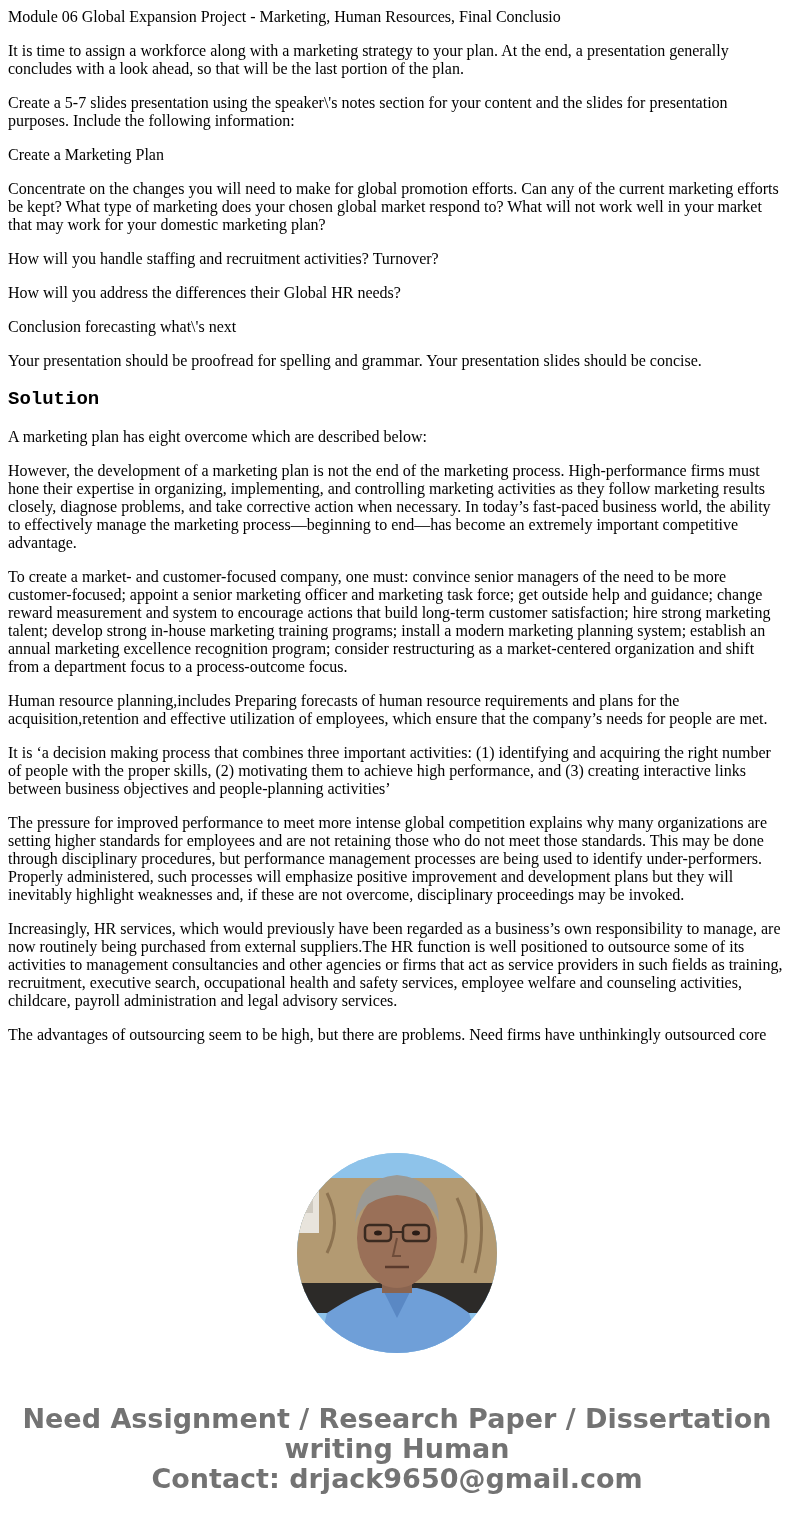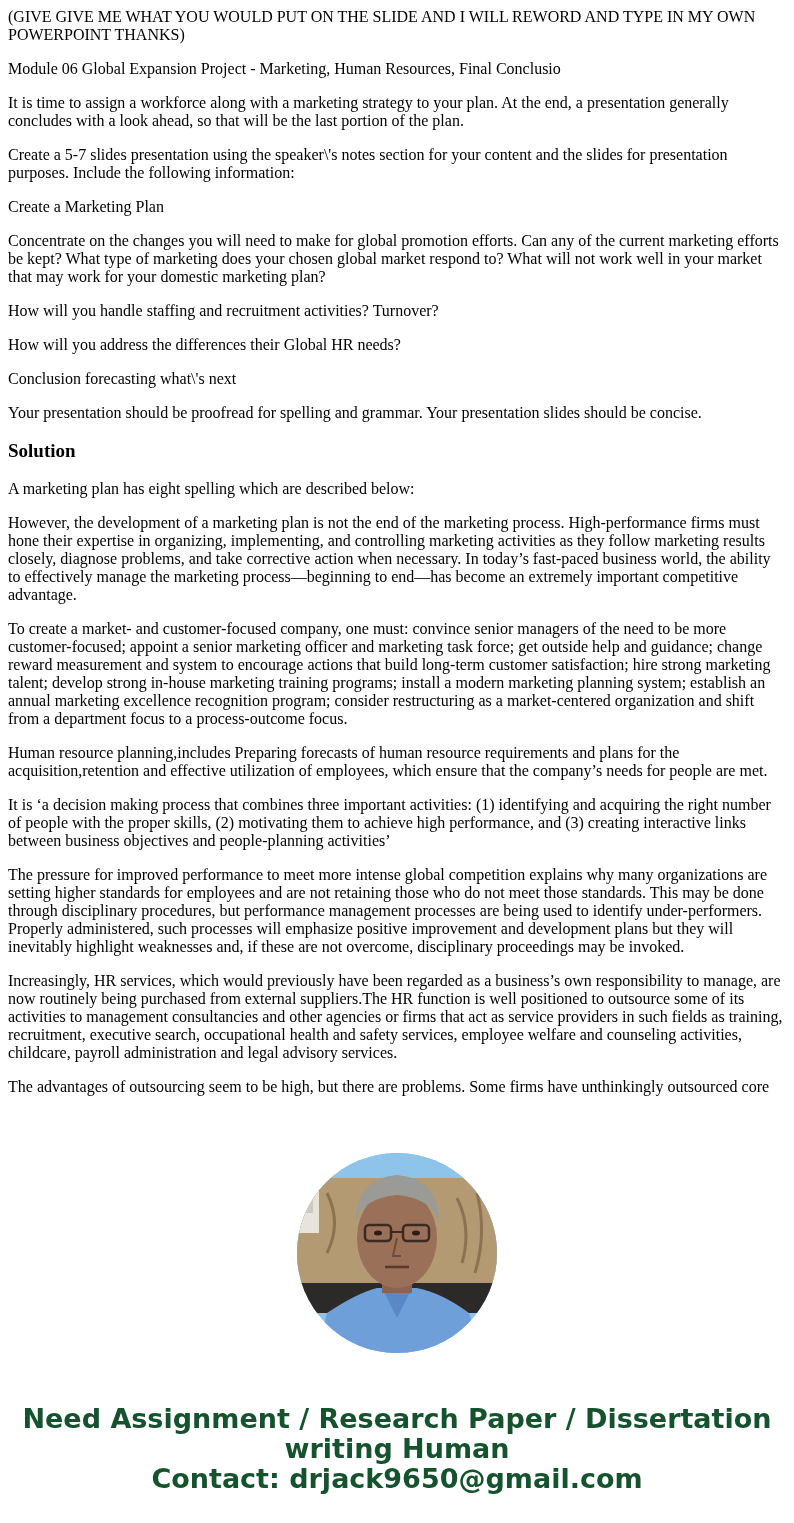--- a/index.html
+++ b/index.html
@@ -29,20 +29,21 @@
       margin: 8px 0 16px 0;
     }
     .content p:first-child {
       margin-top: 8px;
     }
     .content h3 {
       font-size: 19px;
       font-weight: bold;
       margin: 18px 0 18px 0;
       line-height: 22px;
+      font-family: Liberation Mono, monospace;
     }
     .promo {
       position: absolute;
       left: 0;
       top: 1124px;
       width: 794px;
       height: 399px;
       background: #ffffff;
     }
     .avatar {
@@ -58,49 +59,48 @@
     .cta {
       position: absolute;
       left: 0;
       top: 280px;
       width: 794px;
       text-align: center;
       font-family: "DejaVu Sans", sans-serif;
       font-weight: bold;
       font-size: 27px;
       line-height: 30px;
-      color: #14532d;
+      color: #737373;
     }
     .cta div { white-space: nowrap; }
   </style>
 </head>
 <body>
 
 <div class="content">
-  <p>(GIVE GIVE ME WHAT YOU WOULD PUT ON THE SLIDE AND I WILL REWORD AND TYPE IN MY OWN POWERPOINT THANKS)</p>
   <p>Module 06 Global Expansion Project - Marketing, Human Resources, Final Conclusio</p>
   <p>It is time to assign a workforce along with a marketing strategy to your plan. At the end, a presentation generally concludes with a look ahead, so that will be the last portion of the plan.</p>
   <p>Create a 5-7 slides presentation using the speaker\'s notes section for your content and the slides for presentation purposes. Include the following information:</p>
   <p>Create a Marketing Plan</p>
   <p>Concentrate on the changes you will need to make for global promotion efforts. Can any of the current marketing efforts be kept? What type of marketing does your chosen global market respond to? What will not work well in your market that may work for your domestic marketing plan?</p>
   <p>How will you handle staffing and recruitment activities? Turnover?</p>
   <p>How will you address the differences their Global HR needs?</p>
   <p>Conclusion forecasting what\'s next</p>
   <p>Your presentation should be proofread for spelling and grammar. Your presentation slides should be concise.</p>
 
   <h3>Solution</h3>
 
-  <p>A marketing plan has eight spelling which are described below:</p>
+  <p>A marketing plan has eight overcome which are described below:</p>
   <p>However, the development of a marketing plan is not the end of the marketing process. High-performance firms must hone their expertise in organizing, implementing, and controlling marketing activities as they follow marketing results closely, diagnose problems, and take corrective action when necessary. In today’s fast-paced business world, the ability to effectively manage the marketing process—beginning to end—has become an extremely important competitive advantage.</p>
   <p>To create a market- and customer-focused company, one must: convince senior managers of the need to be more customer-focused; appoint a senior marketing officer and marketing task force; get outside help and guidance; change reward measurement and system to encourage actions that build long-term customer satisfaction; hire strong marketing talent; develop strong in-house marketing training programs; install a modern marketing planning system; establish an annual marketing excellence recognition program; consider restructuring as a market-centered organization and shift from a department focus to a process-outcome focus.</p>
   <p>Human resource planning,includes Preparing forecasts of human resource requirements and plans for the acquisition,retention and effective utilization of employees, which ensure that the company’s needs for people are met.</p>
   <p>It is ‘a decision making process that combines three important activities: (1) identifying and acquiring the right number of people with the proper skills, (2) motivating them to achieve high performance, and (3) creating interactive links between business objectives and people-planning activities’</p>
   <p>The pressure for improved performance to meet more intense global competition explains why many organizations are setting higher standards for employees and are not retaining those who do not meet those standards. This may be done through disciplinary procedures, but performance management processes are being used to identify under-performers. Properly administered, such processes will emphasize positive improvement and development plans but they will inevitably highlight weaknesses and, if these are not overcome, disciplinary proceedings may be invoked.</p>
   <p>Increasingly, HR services, which would previously have been regarded as a business’s own responsibility to manage, are now routinely being purchased from external suppliers.The HR function is well positioned to outsource some of its activities to management consultancies and other agencies or firms that act as service providers in such fields as training, recruitment, executive search, occupational health and safety services, employee welfare and counseling activities, childcare, payroll administration and legal advisory services.</p>
-  <p>The advantages of outsourcing seem to be high, but there are problems. Some firms have unthinkingly outsourced core</p>
+  <p>The advantages of outsourcing seem to be high, but there are problems. Need firms have unthinkingly outsourced core</p>
 </div>
 
 <div class="promo">
   <div class="avatar" aria-label="tutor-portrait">
     <svg width="200" height="200" viewBox="0 0 200 200">
 
       <rect x="0" y="0" width="200" height="200" fill="#8ec3ea"></rect>
 
       <rect x="0" y="25" width="200" height="115" fill="#b39a72"></rect>
       <rect x="0" y="25" width="22" height="55" fill="#e8e4dc"></rect>

